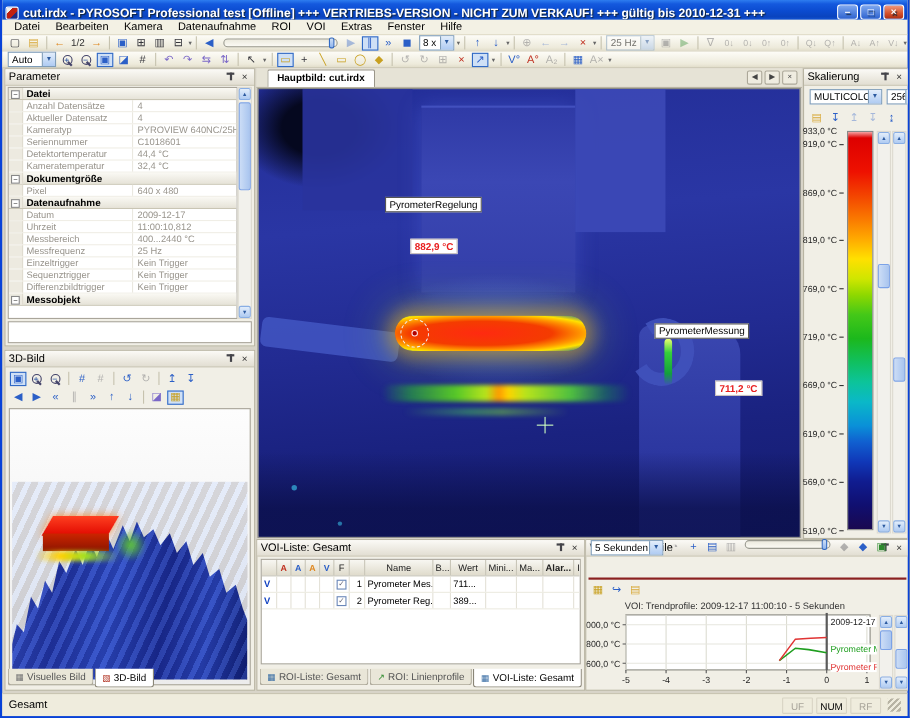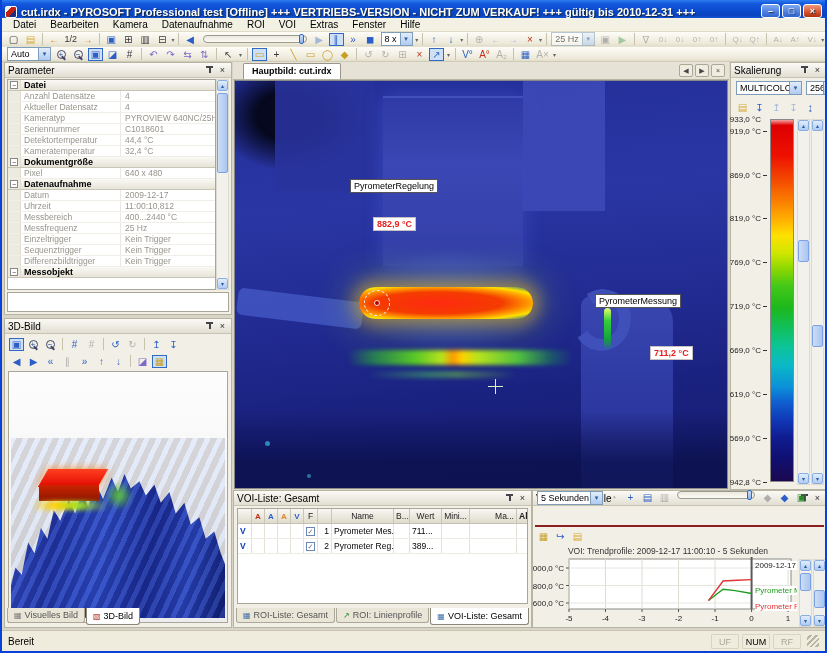--- a/index.html
+++ b/index.html
@@ -140,21 +140,21 @@
   .sc-label i{display:inline-block;width:4px;height:1px;background:#333;}
   
   #voilist{left:231px;top:490px;width:299px;height:138px;}
   .vtable{position:absolute;left:3px;top:17px;right:3px;height:96px;background:#fff;border:1px solid #A9A59A;overflow:hidden;font-size:8.5px;}
   .vrow{display:flex;height:15px;line-height:15px;border-bottom:1px solid #EDEBE2;}
   .vrow.vhead{background:linear-gradient(180deg,#F8F7F2,#DFDBCC);border-bottom:1px solid #C5C2B5;color:#222;}
   .vc{border-right:1px solid #E4E2D8;padding:0 2px;overflow:hidden;white-space:nowrap;flex:0 0 auto;}
   .vhead .vc{border-right:1px solid #C9C6B8;text-align:center;}
   .c0{width:14px;} .ci{width:13px;text-align:center;font-weight:bold;font-size:8px;} .c5{width:14px;text-align:center;}
   .c6{width:14px;text-align:right;} .c7{width:62px;} .c8{width:16px;} .c9{width:32px;} .c10{width:28px;}
-  .c11{width:24px;margin-left:23px;} .c12{width:28px;font-weight:bold;} .c13{width:30px;border-right:none;}
+  .c11{width:24px;} .c12{width:28px;font-weight:bold;} .c13{width:30px;border-right:none;}
   .vmark{color:#1040C0;font-weight:bold;}
   .a-red{color:#C03020;} .a-blue{color:#2B5FC7;} .a-orange{color:#E08820;}
   .chk{display:inline-block;width:9px;height:9px;border:1px solid #6a87b8;background:#fff;line-height:7px;font-size:7px;color:#667;vertical-align:middle;}
   
   #trend{left:530px;top:490px;width:295px;height:138px;}
   .trend-tb{position:absolute;left:2px;top:0;right:2px;height:17px;display:flex;}
   .trend-redline{position:absolute;left:2px;top:34px;right:2px;height:2px;background:#8B2020;}
   .trend-tb2{position:absolute;left:2px;top:37px;height:16px;display:flex;align-items:center;}
   .trend-title{position:absolute;left:0;top:55px;width:270px;text-align:center;font-size:8.5px;color:#333;}
   #trend-svg{position:absolute;left:0;top:66px;}
@@ -593,21 +593,21 @@
           </div>
           <div class="sc-label" style="top: 270.319px;">
             <span>619,0 °C</span>
             <i></i>
           </div>
           <div class="sc-label" style="top: 314.159px;">
             <span>569,0 °C</span>
             <i></i>
           </div>
           <div class="sc-label" style="top: 358px;">
-            <span>942,8 °C</span>
+            <span>519,0 °C</span>
             <i></i>
           </div>
         </div>
       <div id="scale-bar"></div>
       <div class="abs vsb" style="left:66px;top:0;height:366px;">
         <span class="sb-btn up">▴</span>
         <span class="sb-thumb" style="top:120px;height:22px;"></span>
         <span class="sb-btn dn">▾</span>
       </div>
       <div class="abs vsb" style="left:80px;top:0;height:366px;">
@@ -771,21 +771,21 @@
       <span class="sb-btn dn">▾</span>
     </div>
     <div class="abs vsb" style="left:280px;top:68px;height:68px;">
       <span class="sb-btn up">▴</span>
       <span class="sb-thumb" style="top:30px;height:18px;"></span>
       <span class="sb-btn dn">▾</span>
     </div>
   </div>
 
   <div class="abs" id="statusbar">
-    <span style="flex:1;">Bereit</span>
+    <span style="flex:1;">Gesamt</span>
     <span style="display:flex;">
 
         <span class="st-ind" data-active="false">UF</span>
 
         <span class="st-ind" data-active="true">NUM</span>
 
         <span class="st-ind" data-active="false">RF</span>
       </span>
     <span class="grip"></span>
   </div>

